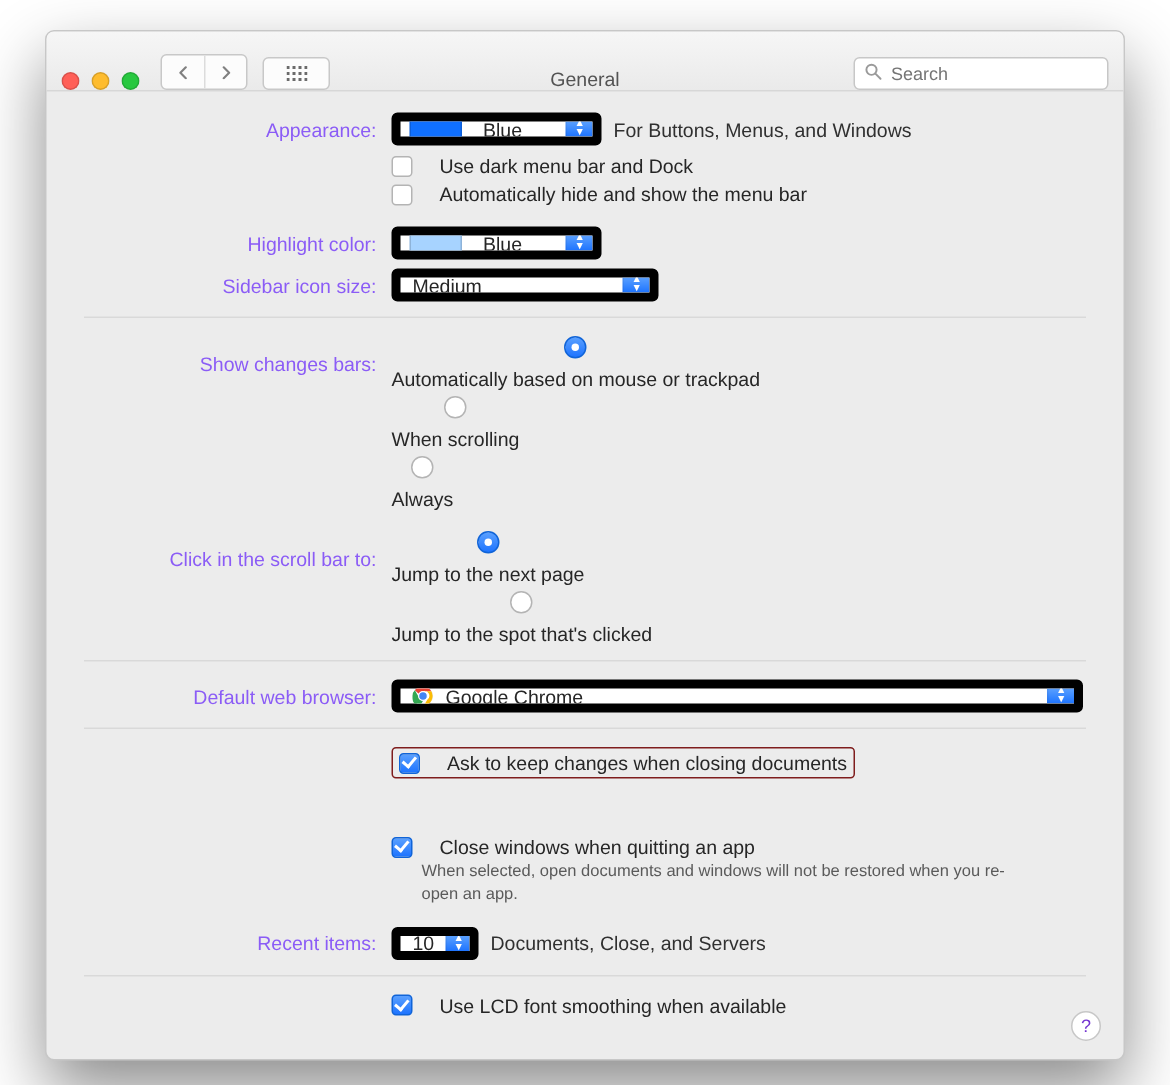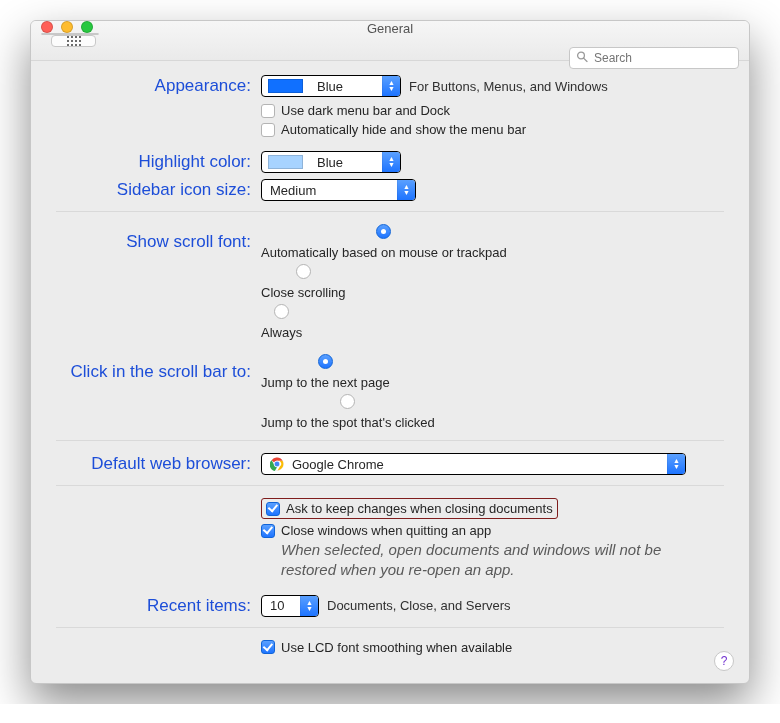--- a/index.html
+++ b/index.html
@@ -16,26 +16,25 @@
     margin: 0 auto;
     background: #ececec;
     border: 1px solid #c7c7c7;
     border-radius: 6px;
     box-shadow: 0 20px 45px rgba(0,0,0,0.45);
     overflow: hidden;
   }
   .titlebar {
     height: 40px;
     display: flex;
-    align-items: flex-start;
+    align-items: flex-end;
     padding: 0 10px;
     background: linear-gradient(#f6f6f6, #eaeaea);
     border-bottom: 1px solid #d7d7d7;
     position: relative;
-    flex-direction: column;
   }
   .traffic {
     display: flex;
     gap: 8px;
     margin-right: 14px;
   }
   .tdot {
     width: 12px; height: 12px; border-radius: 50%;
     border: 0.5px solid rgba(0,0,0,0.15);
   }
@@ -99,39 +98,39 @@
   .row {
     display: flex;
     align-items: center;
     margin-bottom: 6px;
   }
   .row.tight { margin-bottom: 4px; }
   .label {
     flex: 0 0 205px;
     text-align: right;
     padding-right: 10px;
-    color: #1d4ed8;
-    font-size: 17px;
+    color: #8b5cf6;
+    font-size: 13px;
   }
   .value {
     flex: 1;
     display: flex;
     align-items: center;
     gap: 8px;
   }
   .hint {
     font-size: 13px;
     color: #303030;
   }
   .popup {
     display: inline-flex;
     align-items: center;
     justify-content: space-between;
     height: 22px;
-    border: 1px solid #000000;
+    border: 6px solid #000000;
     border-radius: 4px;
     background: #ffffff;
     font-size: 13px;
     overflow: hidden;
   }
   .popup .swatch {
     width: 35px; height: 14px;
     margin: 0 6px;
     border: 1px solid rgba(0,0,0,0.15);
   }
@@ -143,32 +142,32 @@
     align-self: stretch;
     background: linear-gradient(#5aa0ff,#1e74ff);
     display:flex; flex-direction:column; align-items:center; justify-content:center;
     color: white;
     font-size: 7px;
     line-height: 6px;
     border-left: 1px solid rgba(0,0,0,0.05);
   }
   .popup.compact { width: 140px; }
   .popup.compact2 { width: 140px; }
-  .popup.medium { width: 155px; }
-  .popup.wide { width: 425px; }
+  .popup.medium { width: 178px; }
+  .popup.wide { width: 461px; }
   .popup.tiny { width: 58px; }
   .popup.wide .ptxt { display:flex; align-items:center; gap:8px; }
   .chrome-icon {
     width: 14px; height: 14px; display:inline-block;
   }
 
   .checkbox {
     display: inline-flex;
     align-items: center;
-    gap: 6px;
+    gap: 18px;
   }
   .cb {
     width: 14px; height: 14px;
     border: 1px solid #b4b4b4;
     border-radius: 3px;
     background: #fff;
     display:flex; align-items:center; justify-content:center;
     flex-shrink:0;
   }
   .cb.checked {
@@ -206,27 +205,26 @@
     width:5px; height:5px; background:#fff; border-radius:50%;
   }
 
   hr.sep {
     border: none;
     border-top: 1px solid #d9d9d9;
     margin: 10px 0 12px 0;
   }
 
   .subnote {
-    font-size: 15px;
+    font-size: 11px;
     color: #5a5a5a;
     margin-left: 20px;
     margin-top: 2px;
     line-height: 1.35;
     max-width: 400px;
-    font-style: italic;
   }
 
   .highlight {
     border: 1px solid #7f1d1d;
     border-radius: 3px;
     padding: 2px 4px;
     display: inline-flex;
   }
 
   .helpbtn {
@@ -347,34 +345,34 @@
         <div class="popup medium">
           <span class="ptxt">Medium</span>
           <span class="arrows">▲<br>▼</span>
         </div>
       </div>
     </div>
 
     <hr class="sep">
 
     <div class="row tight">
-      <div class="label">Show scroll font:</div>
+      <div class="label">Show changes bars:</div>
       <div class="value">
         <label class="radio">
           <span class="rb checked"></span>
           <span>Automatically based on mouse or trackpad</span>
         </label>
       </div>
     </div>
     <div class="row tight">
       <div class="label"></div>
       <div class="value">
         <label class="radio">
           <span class="rb"></span>
-          <span>Close scrolling</span>
+          <span>When scrolling</span>
         </label>
       </div>
     </div>
     <div class="row">
       <div class="label"></div>
       <div class="value">
         <label class="radio">
           <span class="rb"></span>
           <span>Always</span>
         </label>
@@ -434,21 +432,21 @@
         <span class="highlight">
           <label class="checkbox">
             <span class="cb checked"></span>
             <span>Ask to keep changes when closing documents</span>
           </label>
         </span>
       </div>
     </div>
     <div class="row tight">
       <div class="label"></div>
-      <div class="value" style="display:block;">
+      <div class="value" style="display:block;margin-top:34px;">
         <label class="checkbox">
           <span class="cb checked"></span>
           <span>Close windows when quitting an app</span>
         </label>
         <div class="subnote">When selected, open documents and windows will not be restored when you re-open an app.</div>
       </div>
     </div>
 
     <div style="height:10px"></div>
 

